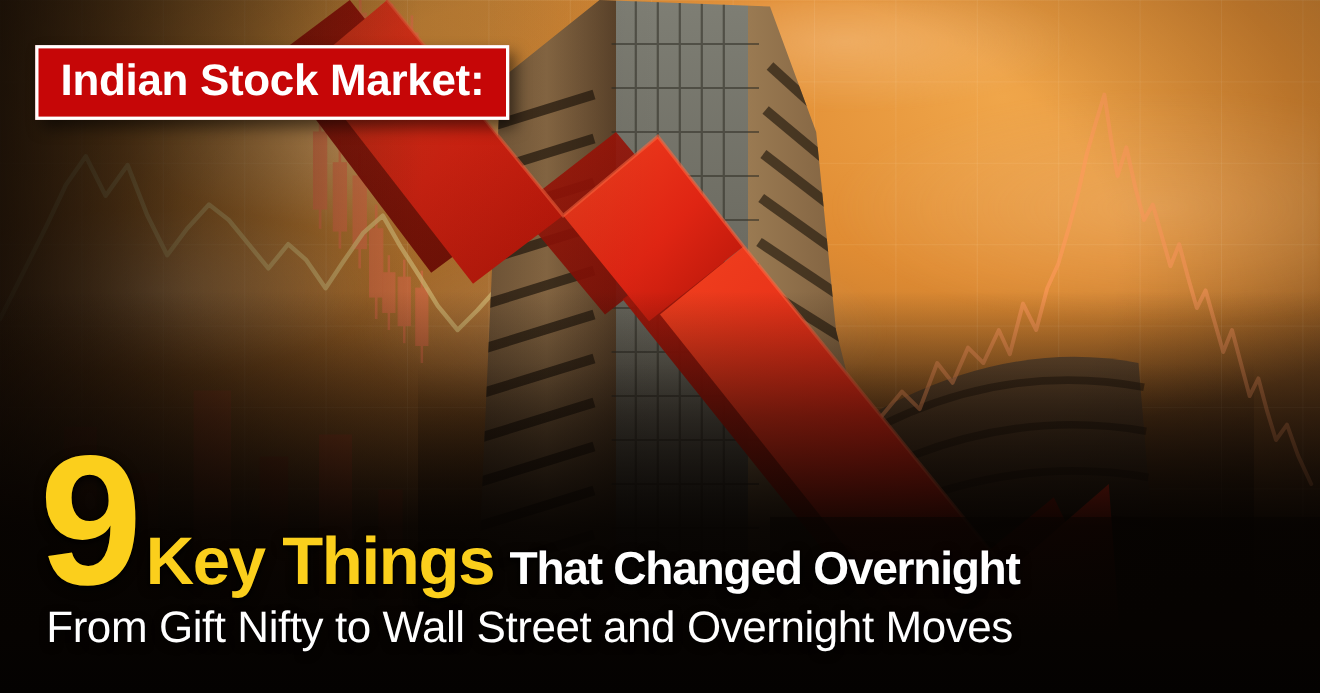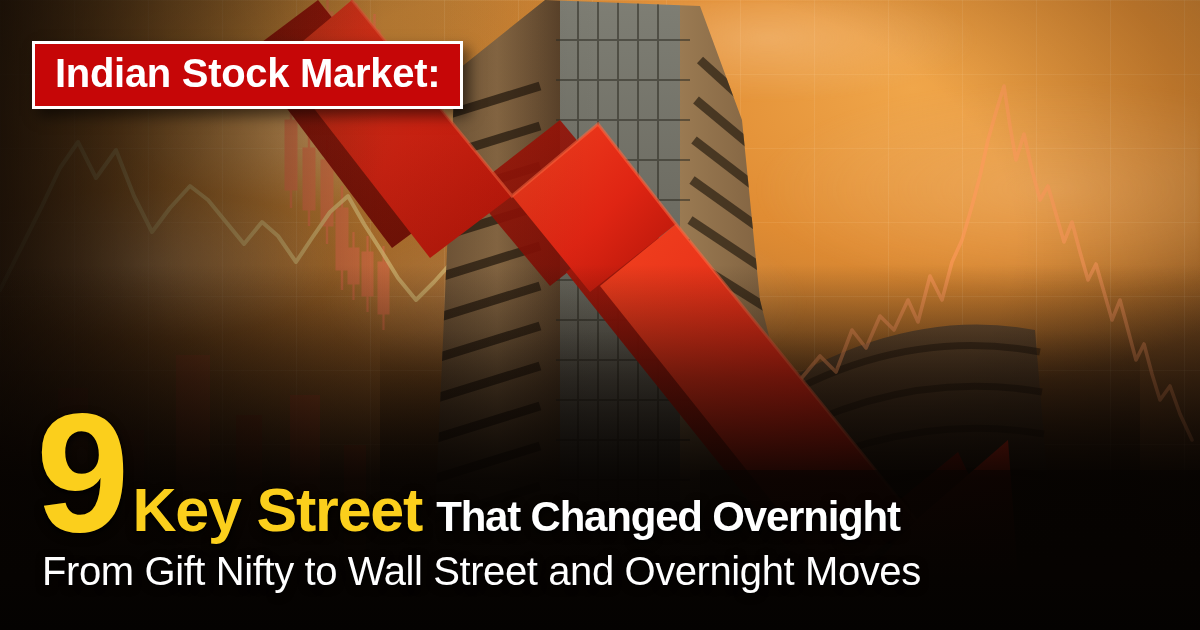--- a/index.html
+++ b/index.html
@@ -321,19 +321,19 @@
   <div class="layer" id="left-dark"></div>
   <div class="layer" id="vignette"></div>
 
   <div id="kicker-banner">
     <span class="kicker-text">Indian Stock Market:</span>
   </div>
 
   <div id="headline-block">
     <div id="headline-main">
       <span id="count-number">9</span>
-      <span id="headline-accent">Key Street</span>
+      <span id="headline-accent">Key Things</span>
       <span id="headline-rest">That Changed Overnight</span>
     </div>
     <div id="headline-sub">From Gift Nifty to Wall Street and Overnight Moves</div>
   </div>
 
 </div>
 
 </body></html>

